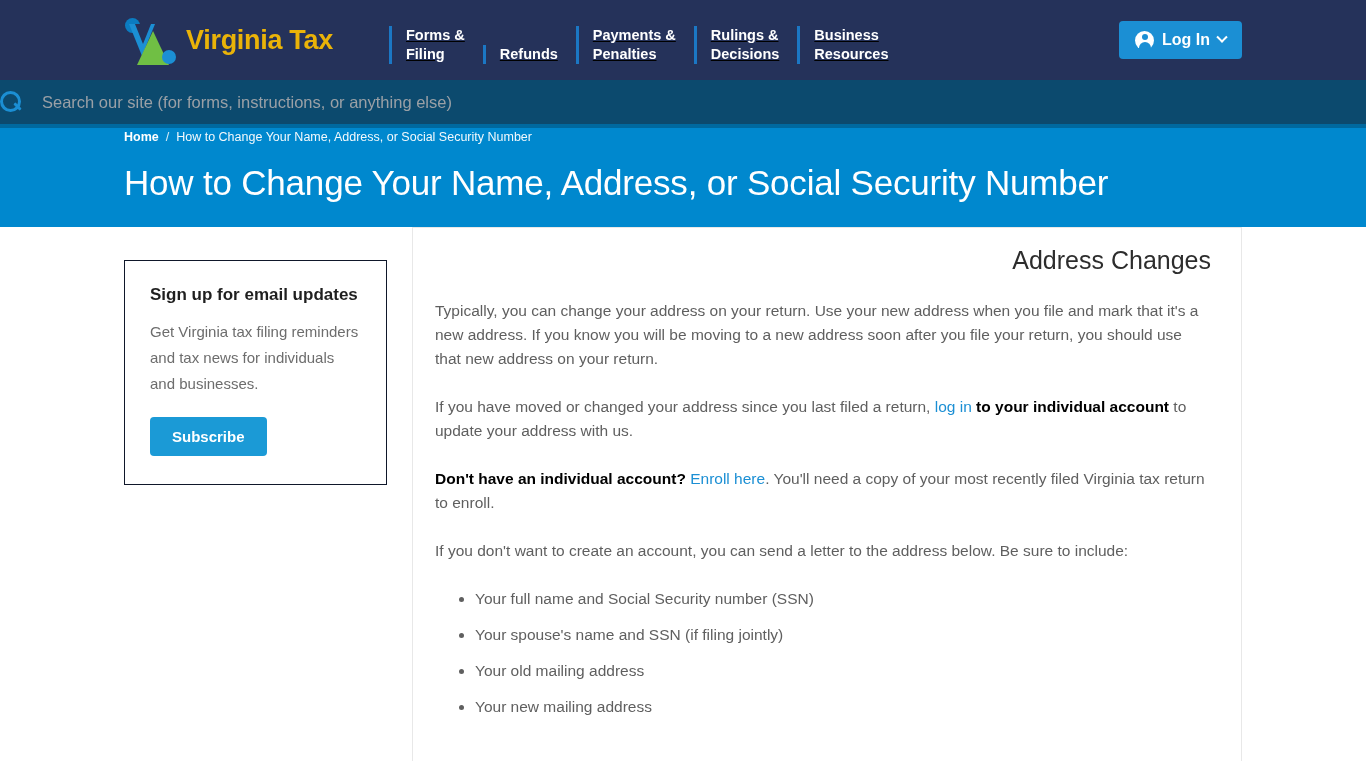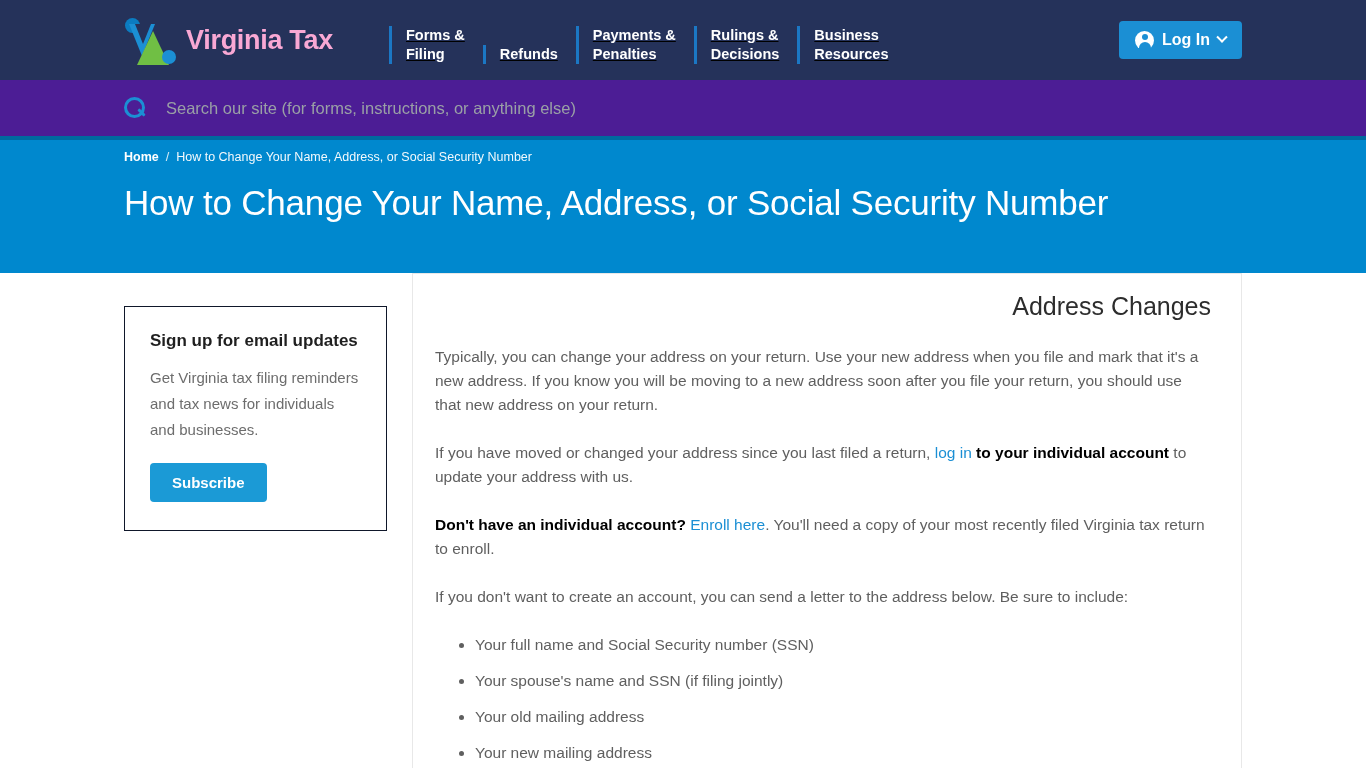--- a/index.html
+++ b/index.html
@@ -66,21 +66,21 @@
     border-bottom: 34px solid #70bf44;
   }
   .logo-mark .dot-br {
     position: absolute;
     right: 0px; bottom: 1px;
     width: 14px; height: 14px;
     border-radius: 50%;
     background: #1b8fd4;
   }
   .brand-text {
-    color: #f9a8d4;
+    color: #eab308;
     font-size: 27px;
     font-weight: bold;
     letter-spacing: -0.3px;
     white-space: nowrap;
   }
 
   .nav {
     display: flex;
     align-items: flex-end;
     height: 48px;
@@ -144,25 +144,24 @@
   .caret {
     display: inline-block;
     width: 8px; height: 8px;
     border-right: 2px solid #ffffff;
     border-bottom: 2px solid #ffffff;
     transform: rotate(45deg) translate(-2px,-2px);
   }
 
   
   .searchbar {
-    height: 56px;
-    background: #4c1d95;
-    display: flex;
-    align-items: center;
-    padding-left: 124px;
+    height: 44px;
+    background: #0c4a6e;
+    display: flex;
+    align-items: center;
   }
   .search-icon {
     width: 22px; height: 22px;
     position: relative;
     margin-right: 18px;
     flex: 0 0 auto;
   }
   .search-icon::before {
     content: "";
     position: absolute;
@@ -188,22 +187,22 @@
     color: #9aa0a6;
     width: 700px;
     background: transparent;
   }
   .search-input::placeholder { color: #9aa0a6; }
 
   
   .banner {
     background: #0088ce;
     border-top: 4px solid #00699f;
-    height: 137px;
-    padding: 8px 124px 0 124px;
+    height: 103px;
+    padding: 0 124px 0 124px;
   }
   .breadcrumb {
     color: #ffffff;
     font-size: 12.5px;
     display: flex;
     align-items: center;
     gap: 7px;
     height: 18px;
   }
   .breadcrumb .crumb-home {

